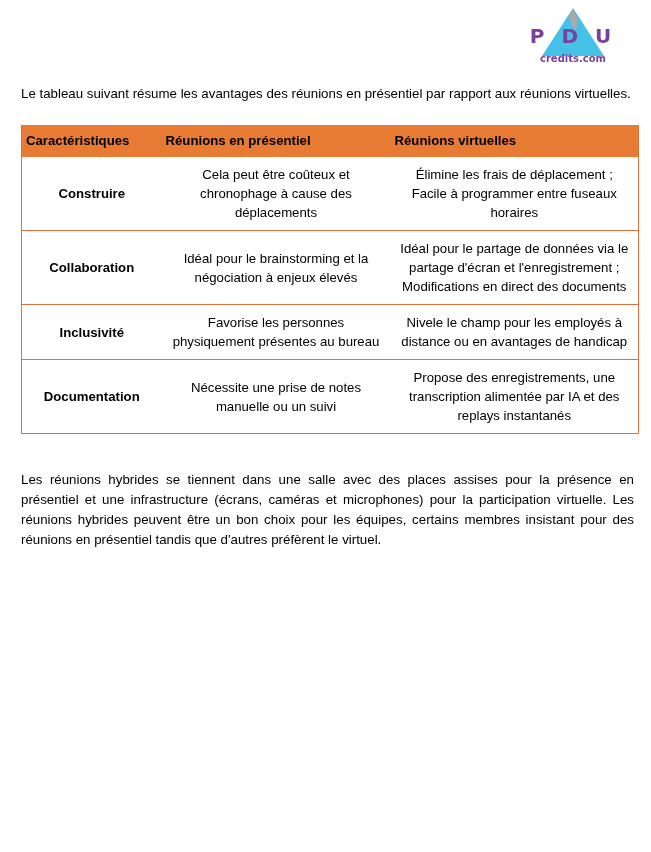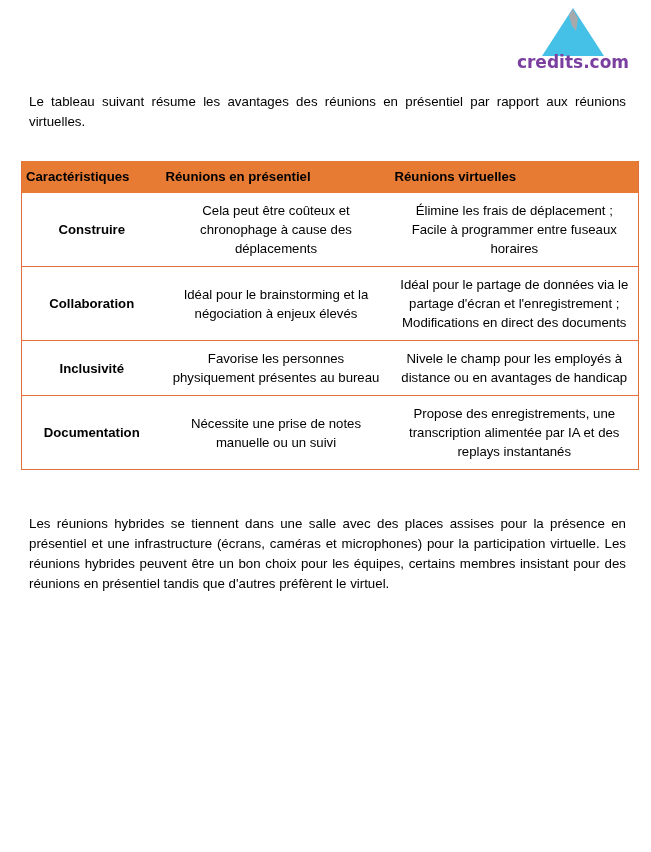--- a/index.html
+++ b/index.html
@@ -61,35 +61,35 @@
     letter-spacing: 5px;
     line-height: 1;
   }
   .logo-domain {
     position: absolute;
     left: 0;
     top: 48px;
     width: 120px;
     text-align: center;
     font-family: "DejaVu Sans", sans-serif;
-    font-size: 17px;
+    font-size: 10px;
     font-weight: 700;
     color: #7b3fa0;
     line-height: 1;
   }
 
   
   .content {
     position: absolute;
     left: 21px;
     top: 84px;
     width: 613px;
   }
   p.para {
-    margin: 8px;
+    margin: 0;
     font-size: 13.3px;
     line-height: 20px;
     text-align: justify;
     text-justify: inter-word;
     color: #000;
   }
   p.para.below {
     text-align: justify;
   }
   .gap-intro { height: 21px; }
@@ -136,20 +136,21 @@
   }
   td.detail b { font-weight: 700; }
 </style>
 </head>
 <body>
 
 <div class="logo-area">
   <div class="logo-stack">
     <div class="logo-triangle"></div>
     <div class="logo-feather"></div>
+    <div class="logo-letters">P D U</div>
     <div class="logo-domain">credits.com</div>
   </div>
 </div>
 
 <div class="content">
 
   <p class="para">Le tableau suivant résume les avantages des réunions en présentiel par rapport aux réunions virtuelles.</p>
 
   <div class="gap-intro"></div>
 

